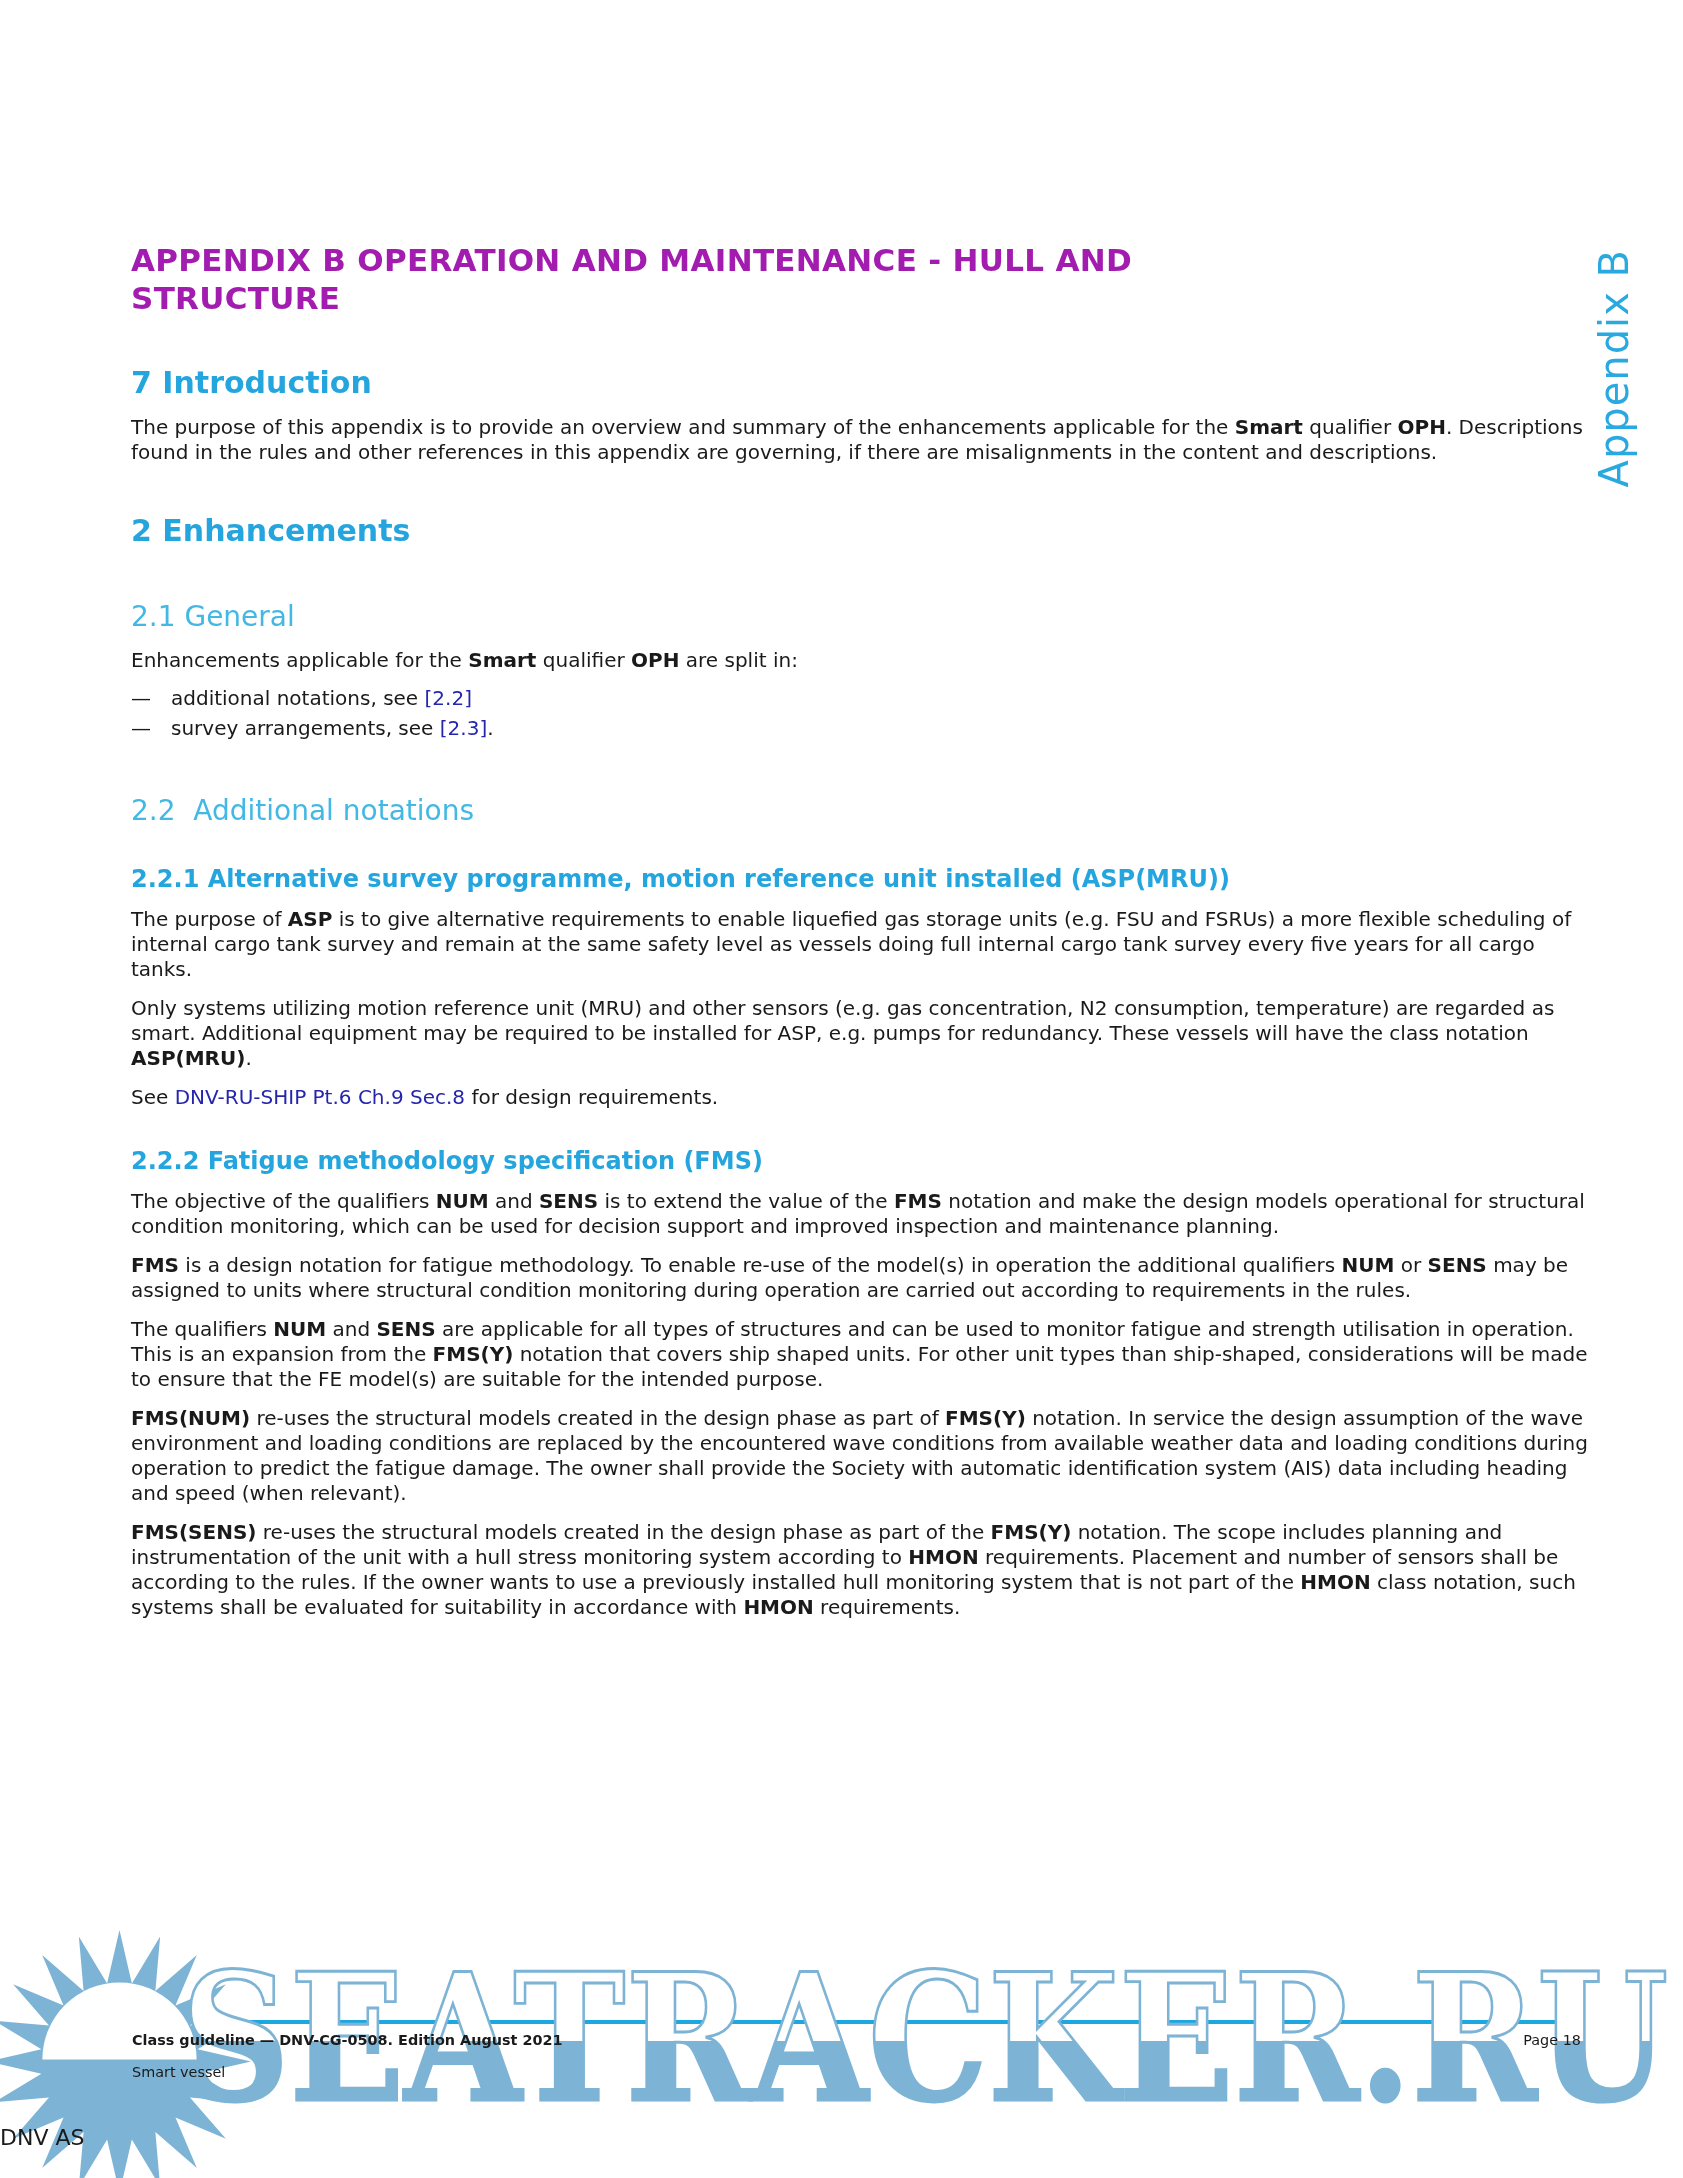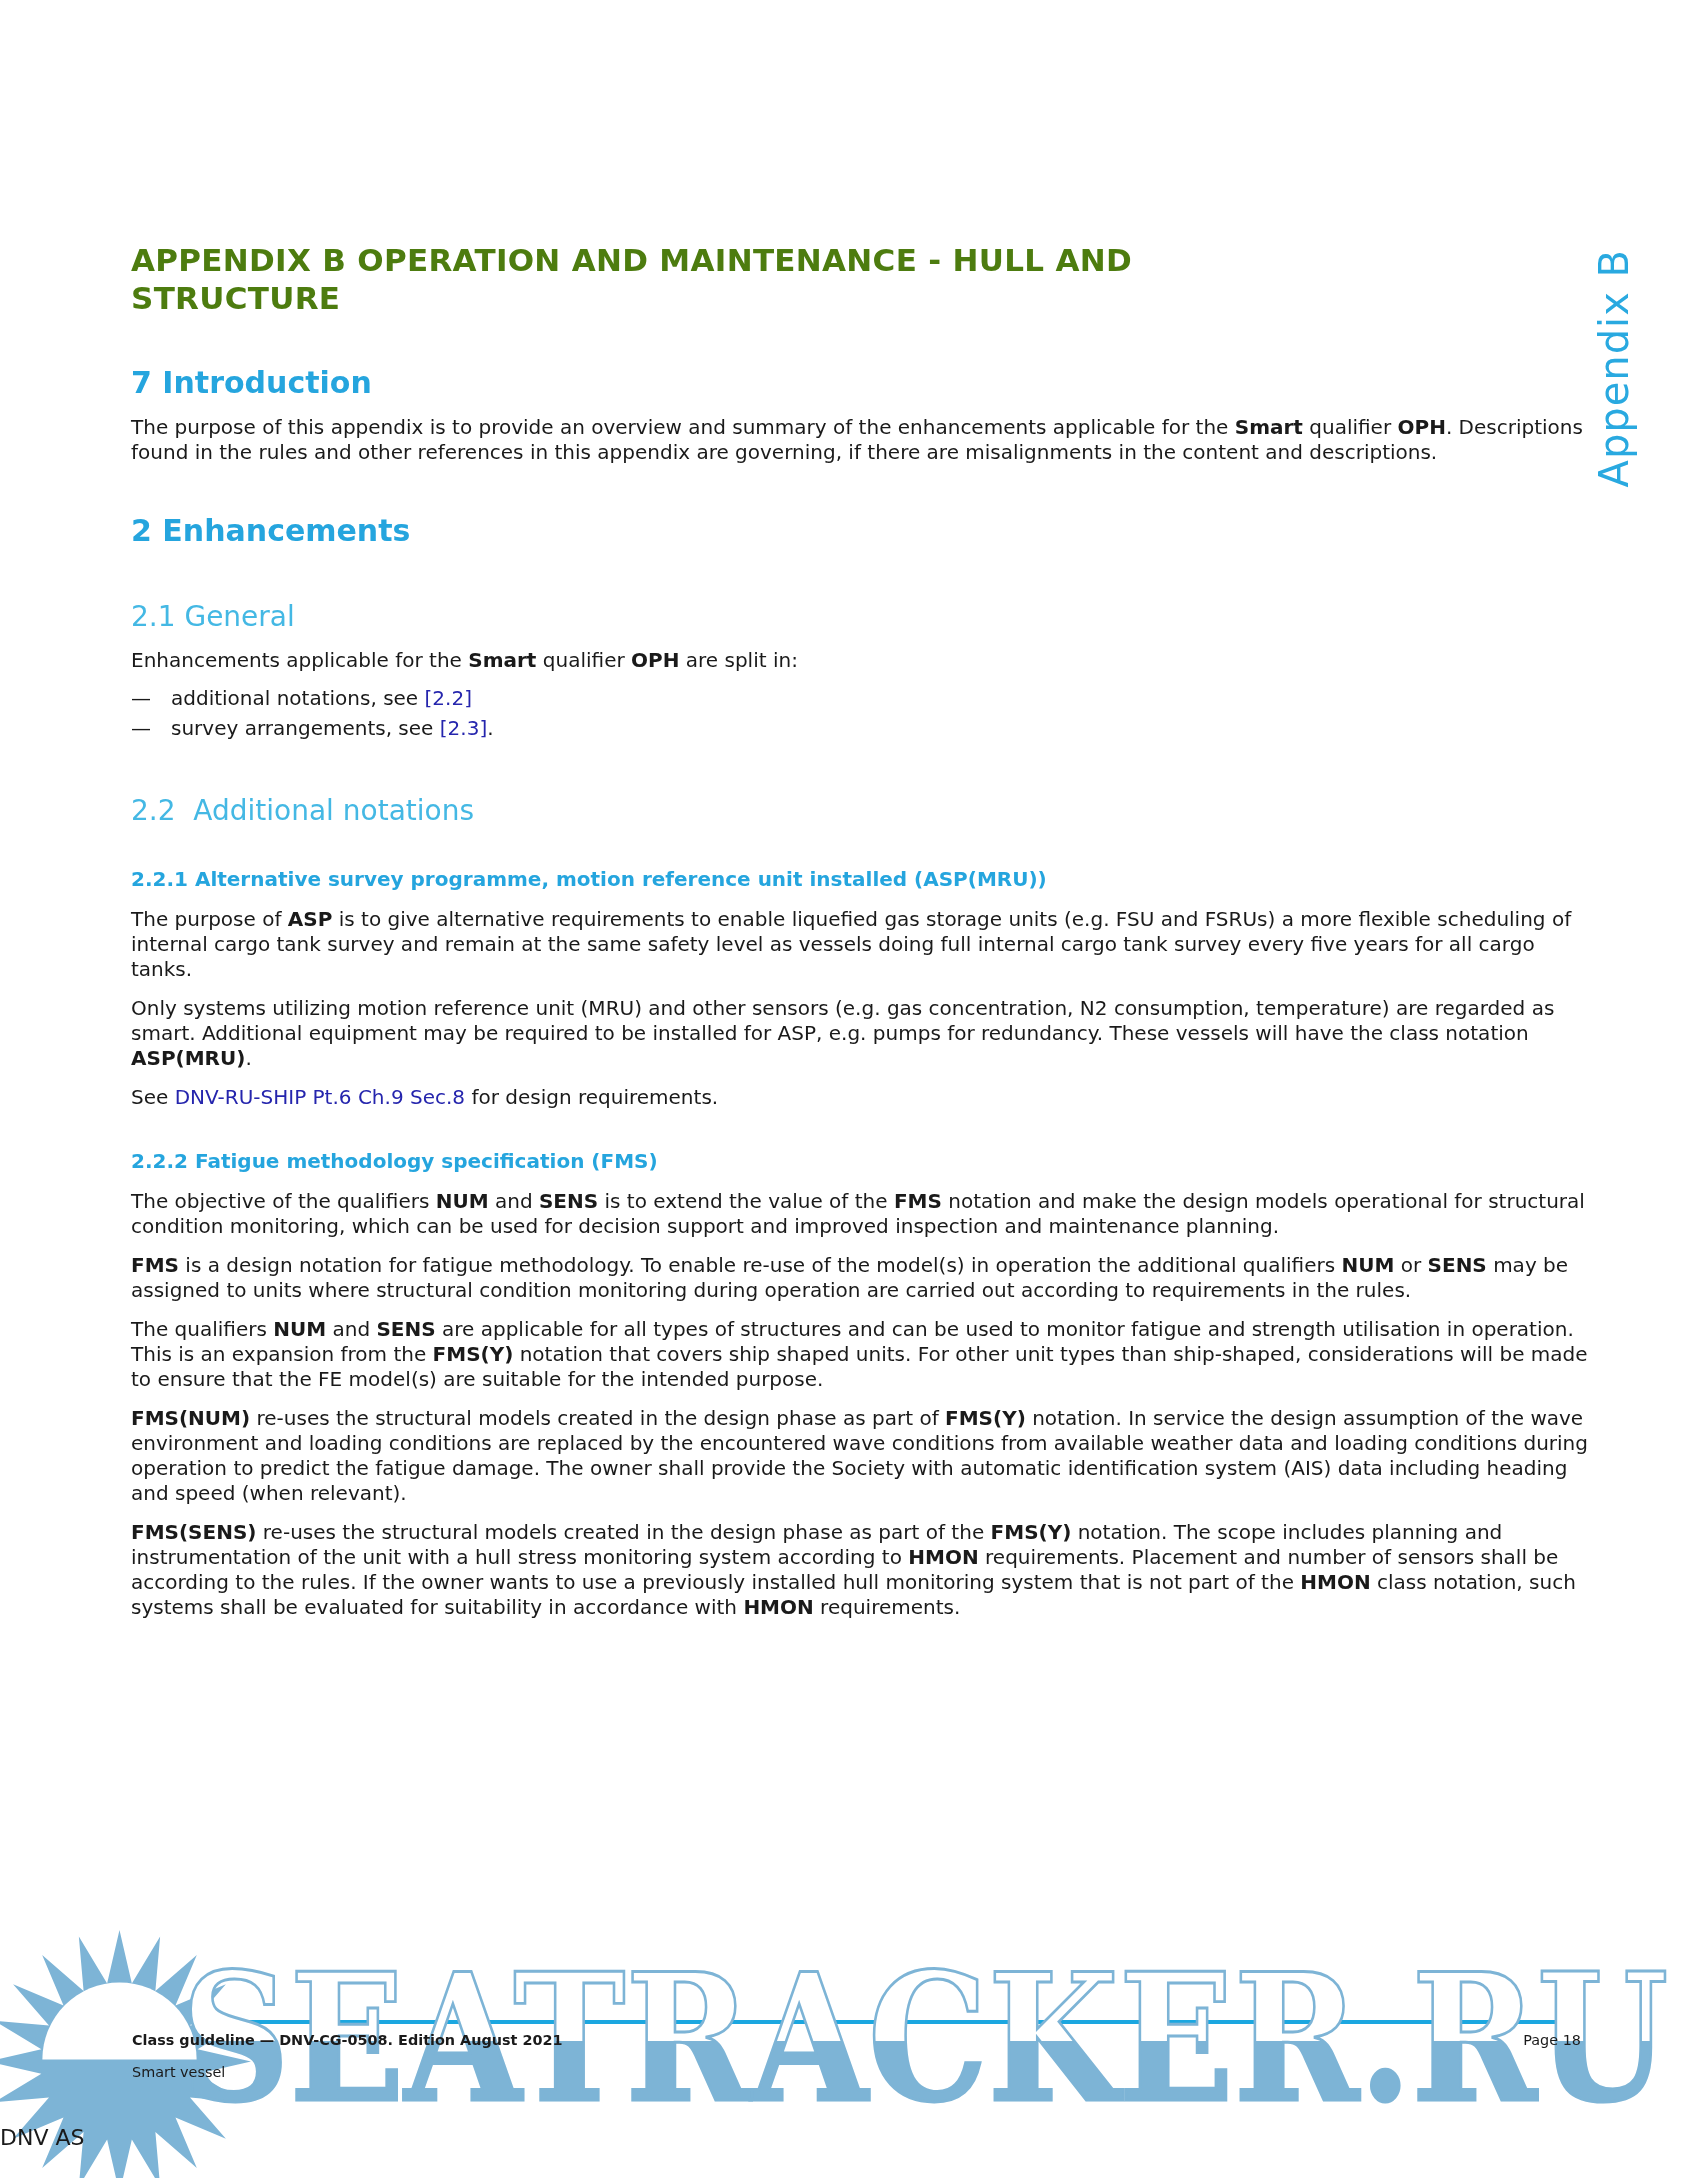--- a/index.html
+++ b/index.html
@@ -2,24 +2,24 @@
 <html><head>
 <meta charset="utf-8">
 <style>
   html,body{margin:0;padding:0;}
   body{
     width:1683px;height:2178px;position:relative;background:#ffffff;
     font-family:"DejaVu Sans","Liberation Sans",sans-serif;color:#1a1a1a;
     overflow:hidden;
   }
   .content{position:absolute;left:131px;top:241px;width:1463px;z-index:1;}
-  h1{font-size:31px;line-height:38px;color:#4d7c0f;margin:0;white-space:pre-line;letter-spacing:0.3px;font-weight:bold;}
+  h1{font-size:31px;line-height:38px;color:#a21caf;margin:0;white-space:pre-line;letter-spacing:0.3px;font-weight:bold;}
   h2{font-size:30px;line-height:36px;color:#25a5de;margin:48px 0 0;font-weight:bold;}
   h3{font-size:28px;line-height:34px;color:#44b8e4;margin:51px 0 0;font-weight:normal;white-space:pre-wrap;}
-  h4{font-size:20px;line-height:26px;color:#25a5de;margin:38px 0 0;font-weight:bold;}
+  h4{font-size:24px;line-height:26px;color:#25a5de;margin:38px 0 0;font-weight:bold;}
   p{font-size:20px;line-height:25px;margin:14px 0 0;}
   h4 + p{margin-top:15px;}
   .b{font-weight:bold;}
   a.lnk{color:#2525ad;text-decoration:none;cursor:pointer;}
   .dashlist{margin-top:10px;}
   .dashrow{display:flex;font-size:20px;line-height:30px;}
   .dashrow .dash{flex:0 0 40px;}
   .sidebar-label{
     position:absolute;top:249px;right:46px;z-index:1;
     writing-mode:vertical-rl;transform:rotate(180deg);

